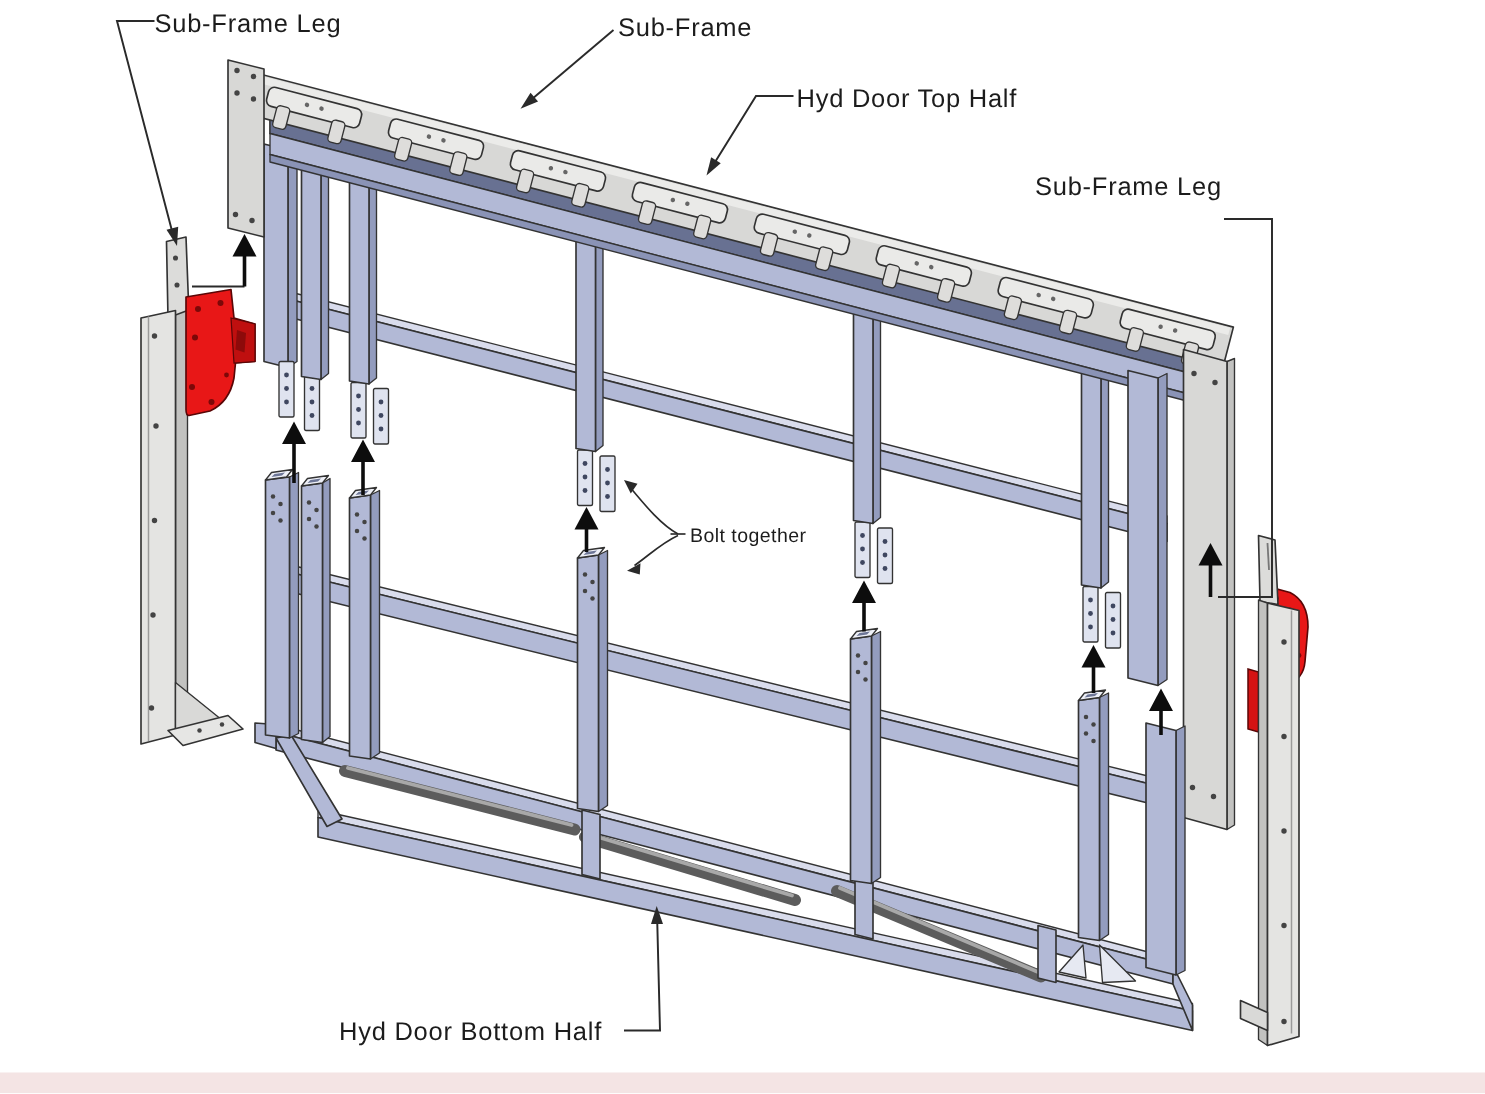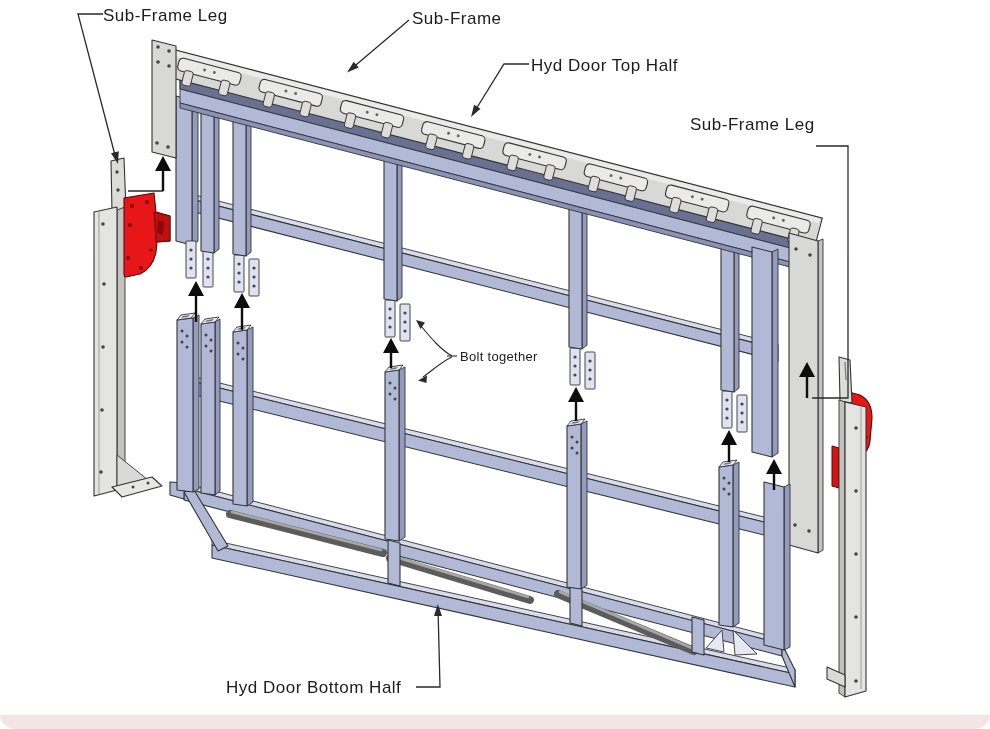--- a/index.html
+++ b/index.html
@@ -1,17 +1,17 @@
 <!DOCTYPE html>
 <html><head>
 <meta charset="utf-8">
 <style>
   html,body{margin:0;padding:0;background:#ffffff;}
   .stage{position:relative;width:990px;height:729px;background:#ffffff;overflow:hidden;
-         font-family:"Liberation Sans", sans-serif;border-radius:15px;}
+         font-family:"Liberation Sans", sans-serif;}
   svg{position:absolute;left:0;top:0;}
   .outl{stroke:#333333;stroke-width:1.1;stroke-linejoin:round;}
   .thin{stroke:#333333;stroke-width:0.9;stroke-linejoin:round;}
   .lav{fill:#b2b9d6;}
   .lavside{fill:#939cbe;}
   .lavlight{fill:#d9dcec;}
   .gray{fill:#d8d8d6;}
   .graylight{fill:#ebebe9;}
   .leader{stroke:#2a2a2a;stroke-width:1.3;fill:none;}
   .leader2{stroke:#2a2a2a;stroke-width:1.1;fill:none;}

